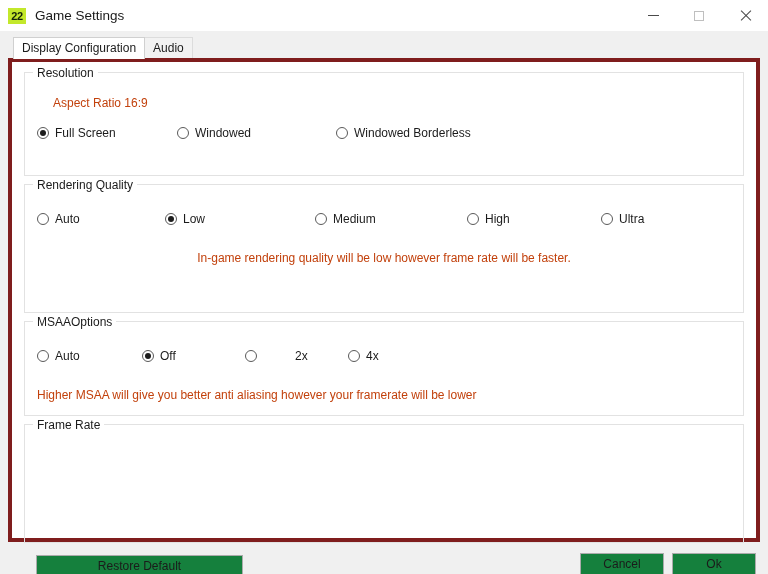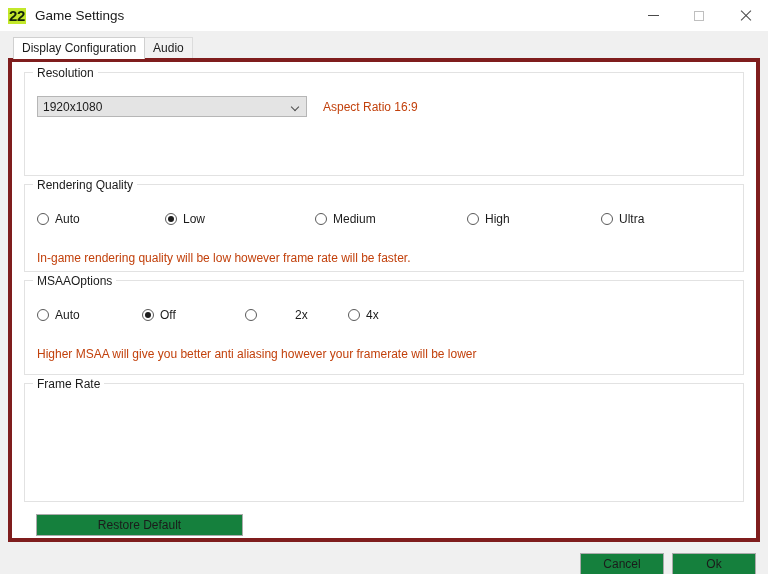--- a/index.html
+++ b/index.html
@@ -35,21 +35,21 @@
     display: flex;
     align-items: center;
     position: relative;
   }
   .title-icon {
     width: 18px;
     height: 16px;
     margin-left: 8px;
     background: #c3e82b;
     color: #14250a;
-    font-size: 15px;
+    font-size: 11px;
     font-weight: bold;
     line-height: 16px;
     text-align: center;
     letter-spacing: -0.3px;
     font-family: "Liberation Sans", sans-serif;
   }
   .title-text {
     margin-left: 9px;
     font-size: 13.5px;
     color: #1a1a1a;
@@ -167,21 +167,21 @@
     top: -7px;
     left: 8px;
     background: #ffffff;
     padding: 0 4px;
     font-size: 12px;
     color: #1b1b1b;
     white-space: nowrap;
     font-family: "Liberation Sans", sans-serif;
   }
   .group-resolution { height: 104px; }
-  .group-render     { height: 88px; }
+  .group-render     { height: 129px; text-align: center; }
   .group-msaa       { height: 95px; }
   .group-framerate  { height: 119px; padding-left: 22px; }
 
   .group-inner {
     padding: 20px 12px 0 12px;
   }
 
   
   .combo-row {
     display: flex;
@@ -342,25 +342,35 @@
       <div class="tab active">Display Configuration</div>
       <div class="tab inactive">Audio</div>
     </div>
 
     <div class="tabpage">
 
       <div class="group group-resolution">
         <div class="legend">Resolution</div>
         <div class="group-inner">
           <div class="combo-row">
-            <div class="combobox">
-              <span class="value">1920x1080</span>
-              <span class="chev"></span>
-            </div>
             <div class="aspect-label">Aspect Ratio 16:9</div>
+          </div>
+          <div class="radio-row" style="height:18px;">
+            <div class="radio checked" style="left:0px;">
+              <span class="radio-circle"></span>
+              <span class="radio-label">Full Screen</span>
+            </div>
+            <div class="radio" style="left:140px;">
+              <span class="radio-circle"></span>
+              <span class="radio-label">Windowed</span>
+            </div>
+            <div class="radio" style="left:299px;">
+              <span class="radio-circle"></span>
+              <span class="radio-label">Windowed Borderless</span>
+            </div>
           </div>
         </div>
       </div>
 
       <div class="group group-render">
         <div class="legend">Rendering Quality</div>
         <div class="group-inner">
           <div class="radio-row" style="height:16px;margin-top:6px;">
             <div class="radio" style="left:0px;">
               <span class="radio-circle"></span>

